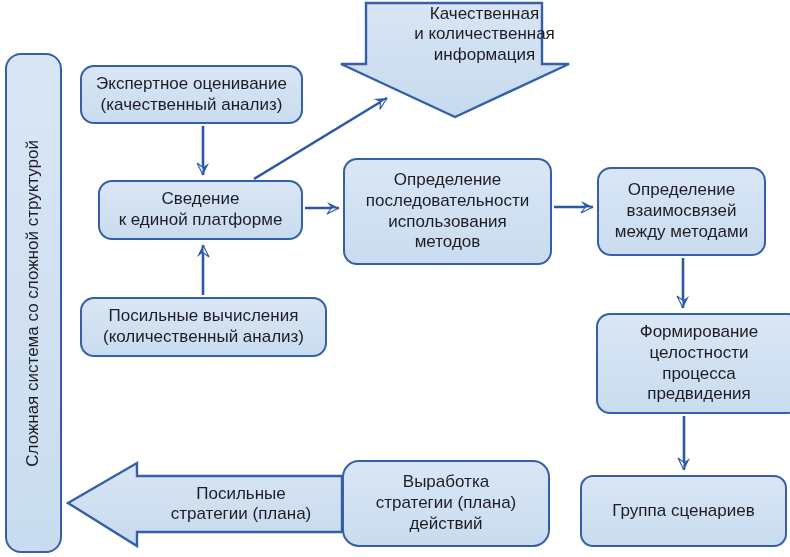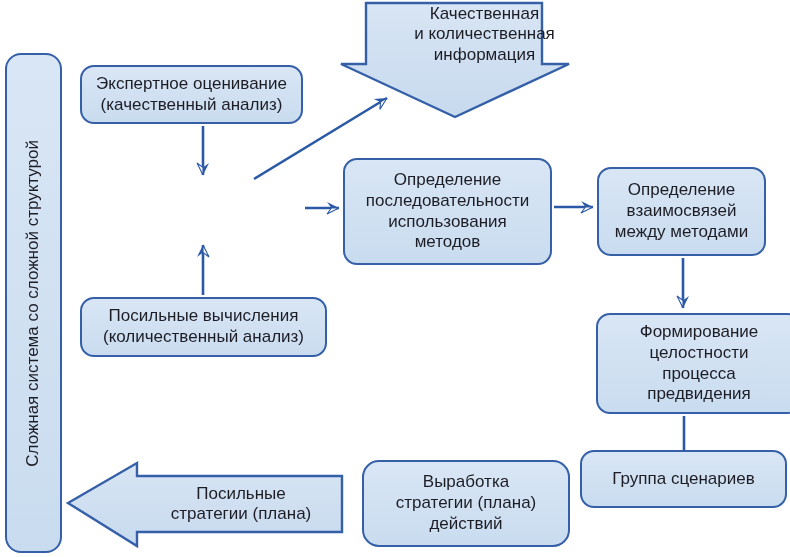--- a/index.html
+++ b/index.html
@@ -54,41 +54,43 @@
     <line x1="684" y1="416" x2="684" y2="470" stroke="#2c59a6" stroke-width="2.6" marker-end="url(#dart)"></line>
   </svg>
 
   <div class="box vbox" style="left:5px;top:53px;width:57px;height:500px;border-radius:16px;">
     <span class="vlabel">Сложная система со сложной структурой</span>
   </div>
 
   <div class="box" style="left:80px;top:65px;width:223px;height:59px;">Экспертное оценивание
 (качественный анализ)</div>
 
+  <div class="box" style="left:98px;top:180px;width:205px;height:60px;">Сведение
+к единой платформе</div>
 
   <div class="box" style="left:80px;top:297px;width:247px;height:60px;">Посильные вычисления
 (количественный анализ)</div>
 
   <div class="box" style="left:343px;top:158px;width:209px;height:107px;">Определение
 последовательности
 использования
 методов</div>
 
   <div class="box" style="left:597px;top:167px;width:169px;height:89px;">Определение
 взаимосвязей
 между методами</div>
 
   <div class="box" style="left:596px;top:313px;width:206px;height:101px;">Формирование
 целостности
 процесса
 предвидения</div>
 
-  <div class="box" style="left:580px;top:450px;width:207px;height:58px;">Группа сценариев</div>
+  <div class="box" style="left:580px;top:475px;width:207px;height:72px;border-radius:13px;">Группа сценариев</div>
 
-  <div class="box" style="left:362px;top:460px;width:208px;height:87px;border-radius:17px;">Выработка
+  <div class="box" style="left:342px;top:460px;width:208px;height:87px;border-radius:17px;">Выработка
 стратегии (плана)
 действий</div>
 
   <div class="arrow-label" style="left:367px;top:5px;width:175px;height:59px;margin-left:30px;">Качественная
 и количественная
 информация</div>
 
   <div class="arrow-label" style="left:142px;top:476px;width:198px;height:56px;">Посильные
 стратегии (плана)</div>
 

